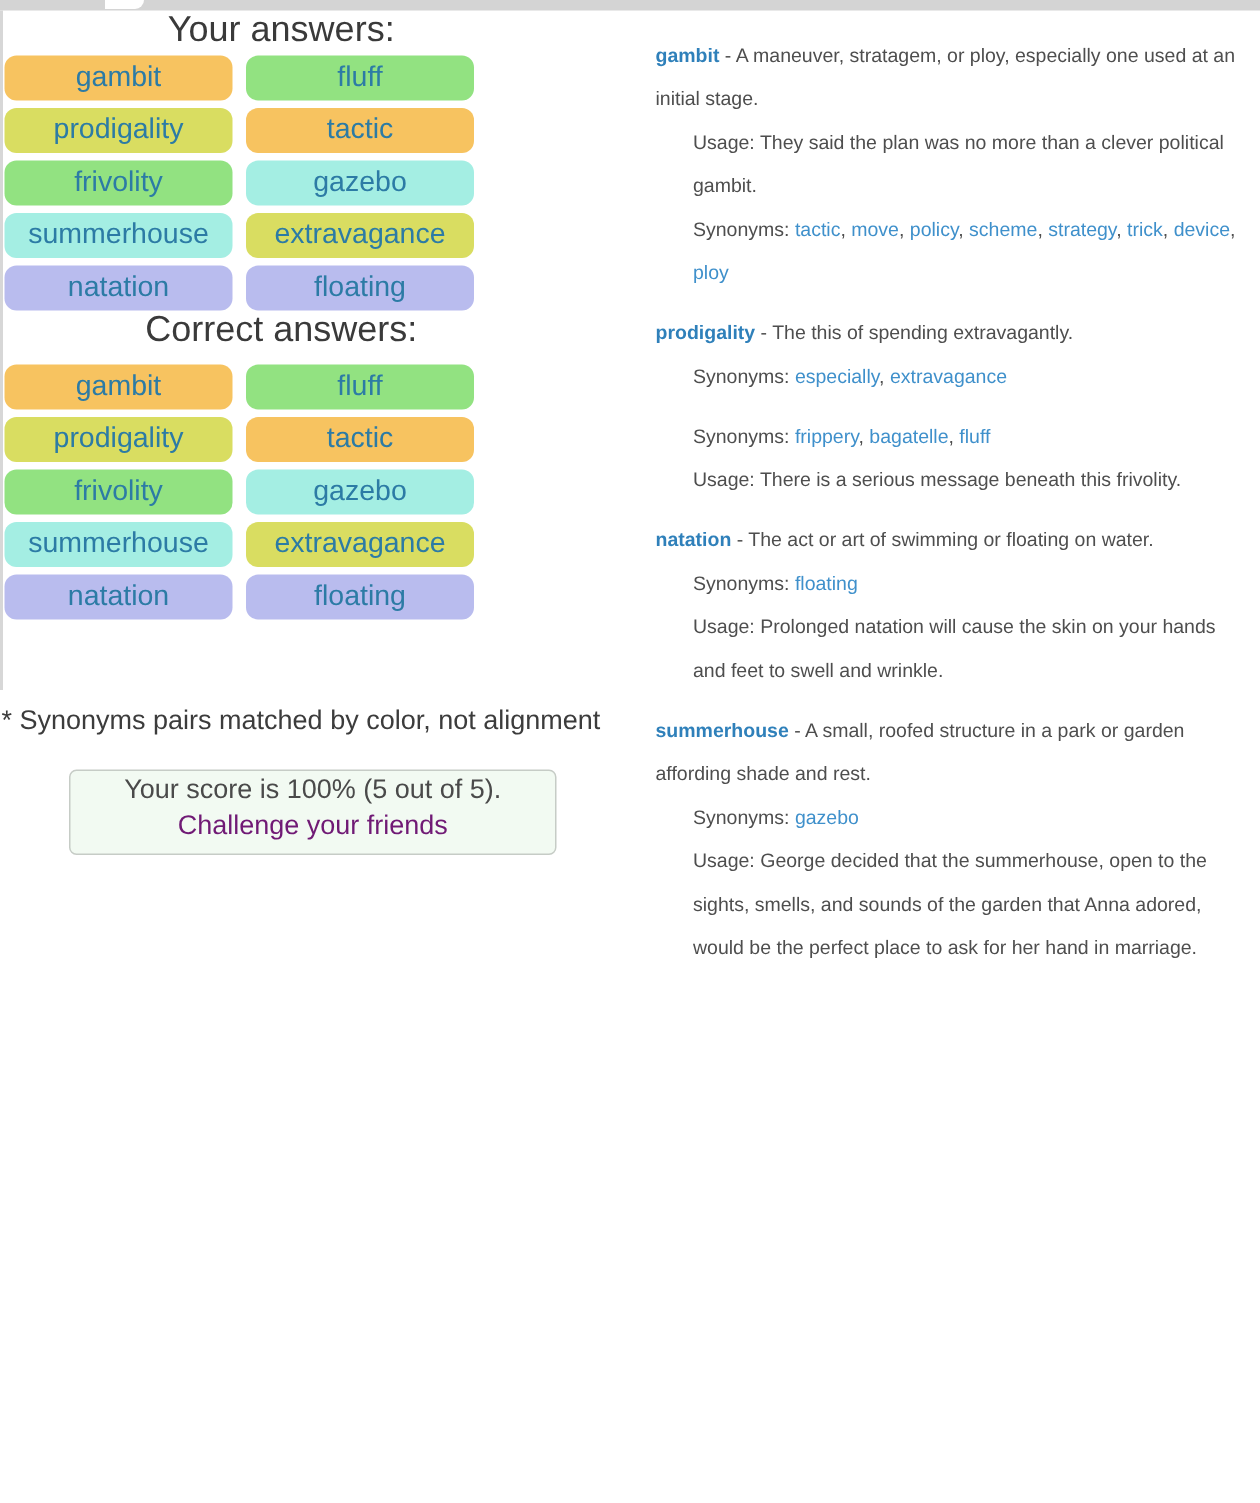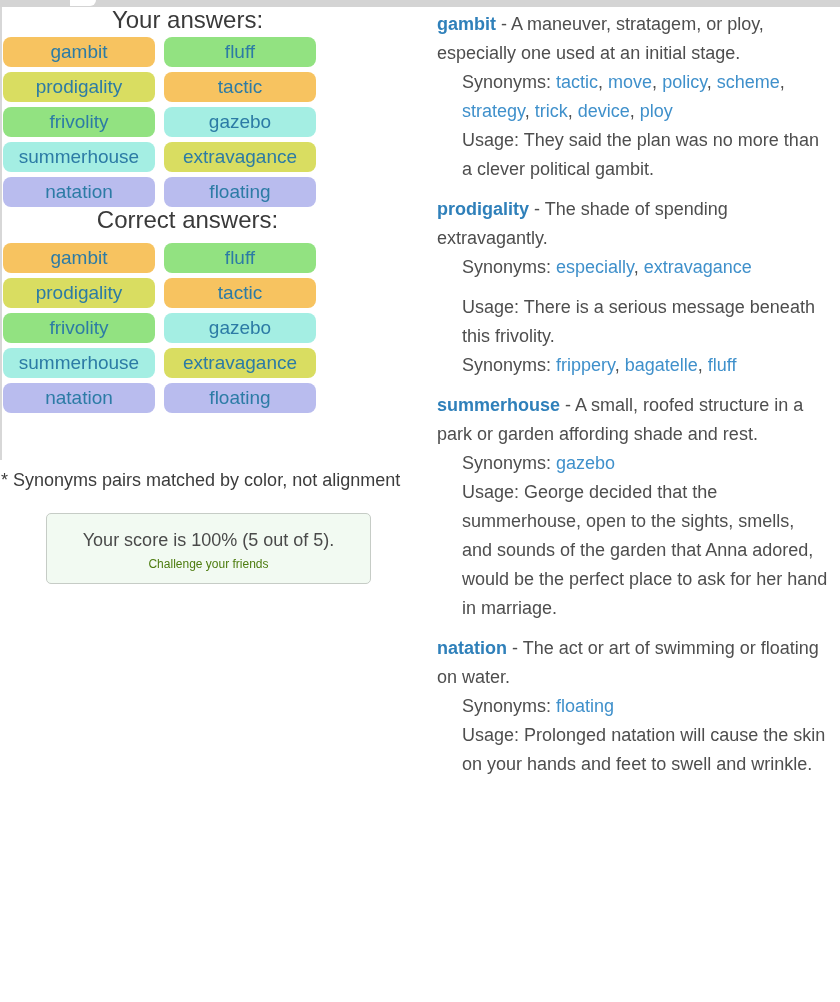--- a/index.html
+++ b/index.html
@@ -7,34 +7,34 @@
     width:840px;height:1002px;position:relative;overflow:hidden;
     background:#ffffff;font-family:"Liberation Sans",sans-serif;
     -webkit-font-smoothing:antialiased;
   }
   .topbar{position:absolute;top:0;left:0;width:840px;height:7px;background:#d4d4d4;z-index:5;}
   .topbar-notch{position:absolute;left:70px;top:0;width:26px;height:6px;background:#ffffff;border-radius:0 0 10px 0;}
   .left-line{position:absolute;left:0;top:7px;width:2px;height:453px;background:#d7d7d7;z-index:5;}
 
   .content{display:flex;padding-top:7px;}
   .left-col{width:437px;padding-left:3px;box-sizing:border-box;flex:none;}
-  .right-col{width:392px;flex:none;padding-top:3px;color:#4e4e4e;font-size:18px;line-height:29px;}
+  .right-col{width:392px;flex:none;padding-top:15px;color:#4e4e4e;font-size:13px;line-height:29px;}
 
   .section-title{font-size:24px;font-weight:400;color:#3a3a3a;width:313px;text-align:center;margin:0 0 4px 0;line-height:26px;padding-left:28px;}
   .correct-title{margin-bottom:10px;}
 
   .pill-grid{display:grid;grid-template-columns:152px 152px;column-gap:9px;row-gap:5px;width:313px;}
   .pill{height:30px;border-radius:8px;display:flex;align-items:center;justify-content:center;font-size:19px;}
 
   .note{margin-top:56px;margin-left:-2px;font-size:18px;color:#3c3c3c;line-height:23px;}
 
   .score-box{margin-top:21px;margin-left:43px;width:325px;box-sizing:border-box;
-    border:1px solid #c6ccc6;border-radius:5px;background:#f2faf2;text-align:center;padding:14px 4px 7px;}
+    border:1px solid #c6ccc6;border-radius:5px;background:#f2faf2;text-align:center;padding:0 4px 7px;}
   .score-text{font-size:18px;color:#4a4a4a;line-height:24px;}
-  .challenge-link{display:block;font-size:12px;color:#4d7c0f;line-height:24px;text-decoration:none;cursor:pointer;}
+  .challenge-link{display:block;font-size:18px;color:#701a75;line-height:24px;text-decoration:none;cursor:pointer;}
 
   .entry{margin-bottom:11px;}
   .entry p{margin:0;}
   .headword{font-weight:bold;color:#2f80ba;text-decoration:none;cursor:pointer;}
   .sub{padding-left:25px;}
   .syn-link{color:#3f90cb;text-decoration:none;cursor:pointer;}
 </style>
 </head>
 <body>
 
@@ -77,35 +77,35 @@
 
     <div class="score-box">
       <div class="score-text">Your score is 100% (5 out of 5).</div>
       <a class="challenge-link">Challenge your friends</a>
     </div>
   </div>
 
   <div class="right-col" id="definitions">
       <div class="entry">
         <p><a class="headword">gambit</a><span> - </span><span>A maneuver, stratagem, or ploy, especially one used at an initial stage.</span></p>
+        <div class="sub"><span>Usage:</span> <span>They said the plan was no more than a clever political gambit.</span></div>
         <div class="sub"><span>Synonyms:</span> <a class="syn-link">tactic</a><span>, </span><a class="syn-link">move</a><span>, </span><a class="syn-link">policy</a><span>, </span><a class="syn-link">scheme</a><span>, </span><a class="syn-link">strategy</a><span>, </span><a class="syn-link">trick</a><span>, </span><a class="syn-link">device</a><span>, </span><a class="syn-link">ploy</a></div>
-        <div class="sub"><span>Usage:</span> <span>They said the plan was no more than a clever political gambit.</span></div>
       </div>
       <div class="entry">
-        <p><a class="headword">prodigality</a><span> - </span><span>The shade of spending extravagantly.</span></p>
+        <p><a class="headword">prodigality</a><span> - </span><span>The this of spending extravagantly.</span></p>
         <div class="sub"><span>Synonyms:</span> <a class="syn-link">especially</a><span>, </span><a class="syn-link">extravagance</a></div>
       </div>
       <div class="entry">
+        <div class="sub"><span>Synonyms:</span> <a class="syn-link">frippery</a><span>, </span><a class="syn-link">bagatelle</a><span>, </span><a class="syn-link">fluff</a></div>
         <div class="sub"><span>Usage:</span> <span>There is a serious message beneath this frivolity.</span></div>
-        <div class="sub"><span>Synonyms:</span> <a class="syn-link">frippery</a><span>, </span><a class="syn-link">bagatelle</a><span>, </span><a class="syn-link">fluff</a></div>
+      </div>
+      <div class="entry">
+        <p><a class="headword">natation</a><span> - </span><span>The act or art of swimming or floating on water.</span></p>
+        <div class="sub"><span>Synonyms:</span> <a class="syn-link">floating</a></div>
+        <div class="sub"><span>Usage:</span> <span>Prolonged natation will cause the skin on your hands and feet to swell and wrinkle.</span></div>
       </div>
       <div class="entry">
         <p><a class="headword">summerhouse</a><span> - </span><span>A small, roofed structure in a park or garden affording shade and rest.</span></p>
         <div class="sub"><span>Synonyms:</span> <a class="syn-link">gazebo</a></div>
         <div class="sub"><span>Usage:</span> <span>George decided that the summerhouse, open to the sights, smells, and sounds of the garden that Anna adored, would be the perfect place to ask for her hand in marriage.</span></div>
       </div>
-      <div class="entry">
-        <p><a class="headword">natation</a><span> - </span><span>The act or art of swimming or floating on water.</span></p>
-        <div class="sub"><span>Synonyms:</span> <a class="syn-link">floating</a></div>
-        <div class="sub"><span>Usage:</span> <span>Prolonged natation will cause the skin on your hands and feet to swell and wrinkle.</span></div>
-      </div>
     </div>
 </div>
 
 </body></html>

